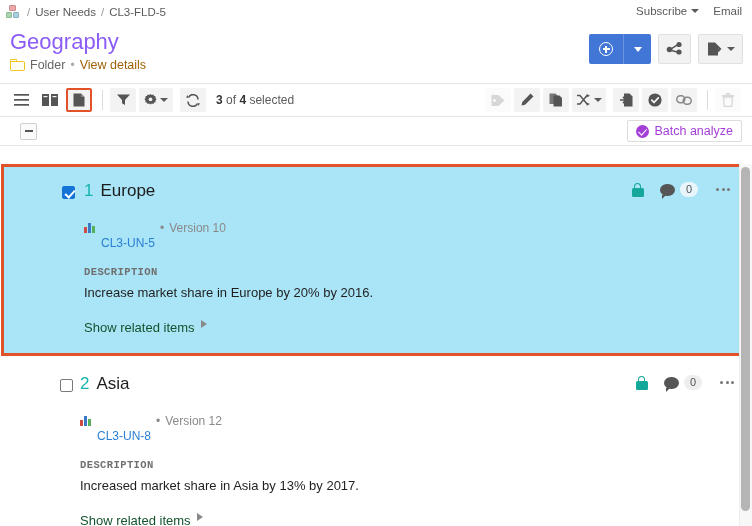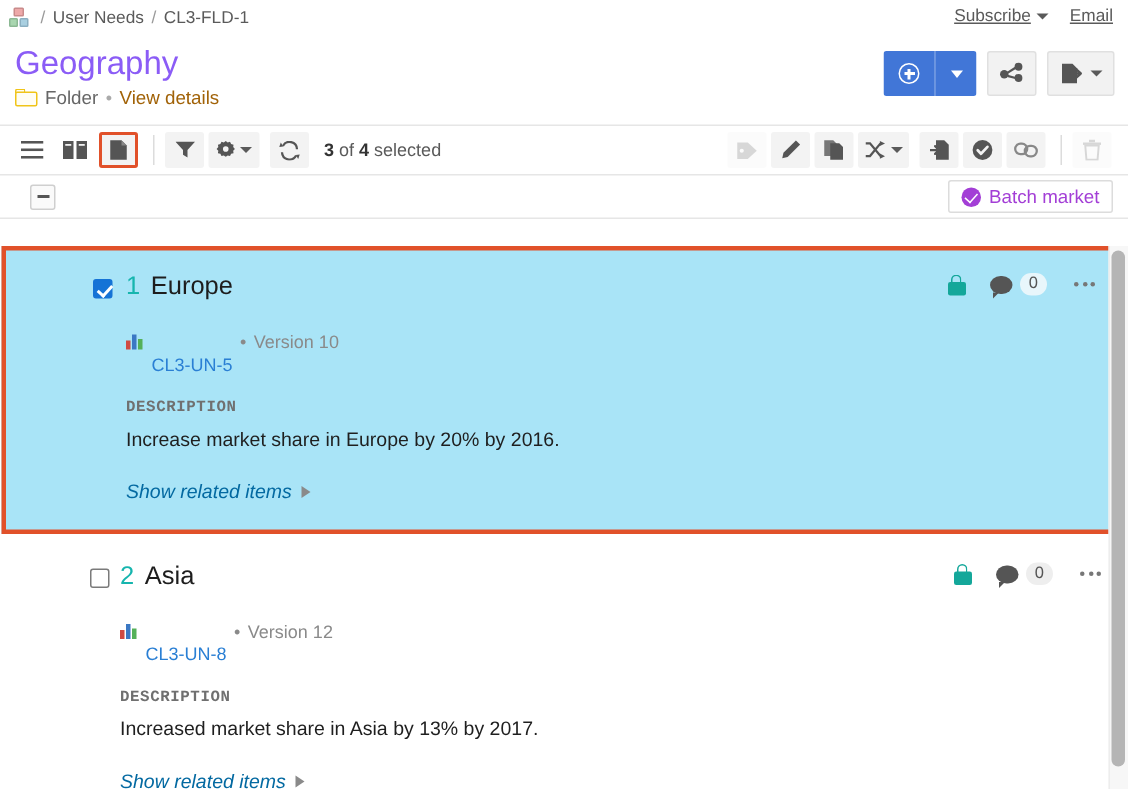--- a/index.html
+++ b/index.html
@@ -29,21 +29,21 @@
 
   .org-icon { width: 14px; height: 13px; position: relative; display:inline-block; margin-right:2px; }
   .org-icon i { position:absolute; display:block; border-radius:1px; }
   .org-icon .top  { width:7px; height:6px; left:3px;  top:0px;  background:#eda9a9; border:1px solid #c98b8b;}
   .org-icon .bl   { width:6px; height:6px; left:0px;  top:7px;  background:#a9d6b0; border:1px solid #8bb893;}
   .org-icon .br   { width:6px; height:6px; left:7px;  top:7px;  background:#a9cfe0; border:1px solid #8bafc1;}
 
   .top-right {
     margin-left: auto;
     display: flex; align-items: center; gap: 14px;
-    font-size: 11.5px; color: #5a5a5a; text-decoration: underline;
+    font-size: 11.5px; color: #5a5a5a;
   }
   .top-right .lnk { cursor: pointer; display:flex; align-items:center; gap:4px;}
   .caret-s { width:0;height:0;border-left:4px solid transparent;border-right:4px solid transparent;border-top:4px solid #5a5a5a; }
 
   
   .titleblock { padding: 2px 10px 0 10px; }
   .page-title {
     font-size: 22px; font-weight: 400; color: #8b5cf6; line-height: 28px;
   }
   .subline {
@@ -213,22 +213,22 @@
 
   .desc-block { margin-left: 80px; margin-top: 16px; }
   .desc-label {
     font-size: 10.5px; font-weight:700; color:#707070;
     letter-spacing:0.4px;
     font-family:Liberation Mono, monospace;
   }
   .desc-text { font-size: 13px; color:#1f1f1f; margin-top: 7px; }
   .show-related {
     margin-left: 80px; margin-top: 20px;
-    font-size: 13px; color:#0369a1; display:flex; align-items:center; gap:6px;
-    cursor:pointer; width: fit-content; font-style: italic;
+    font-size: 13px; color:#14532d; display:flex; align-items:flex-start; gap:6px;
+    cursor:pointer; width: fit-content;
   }
   .tri-r { width:0;height:0;border-top:4.5px solid transparent;border-bottom:4.5px solid transparent;border-left:6px solid #8a8a8a;}
 
   
   .scrollbar {
     position:absolute; right:0; top:164px; bottom:0; width:13px;
     background:#f7f7f7; border-left:1px solid #ededed;
   }
   .scrollthumb {
     position:absolute; right:2px; top:3px; width:9px; height:344px;
@@ -245,21 +245,21 @@
   <div class="topbar">
     <div class="breadcrumb">
       <span class="org-icon">
         <i class="top"></i>
           <i class="bl"></i>
           <i class="br"></i>
       </span>
       <span class="sep">/</span>
       <a href="#">User Needs</a>
       <span class="sep">/</span>
-      <a href="#">CL3-FLD-1</a>
+      <a href="#">CL3-FLD-5</a>
     </div>
     <div class="top-right">
       <span class="lnk">
         <span>Subscribe</span>
         <span class="caret-s"></span>
       </span>
       <span class="lnk">Email</span>
     </div>
   </div>
 
@@ -403,21 +403,21 @@
       </div>
     </div>
   </div>
 
   <div class="subbar">
     <div class="collapse-btn">
       <span></span>
     </div>
     <div class="batch-btn">
       <span class="badge-check"></span>
-      <span>Batch market</span>
+      <span>Batch analyze</span>
     </div>
   </div>
 
   <div class="listarea">
 
     <div class="card selected">
       <div class="card-row">
         <span class="chk checked"></span>
         <div>
           <div class="title-line">

